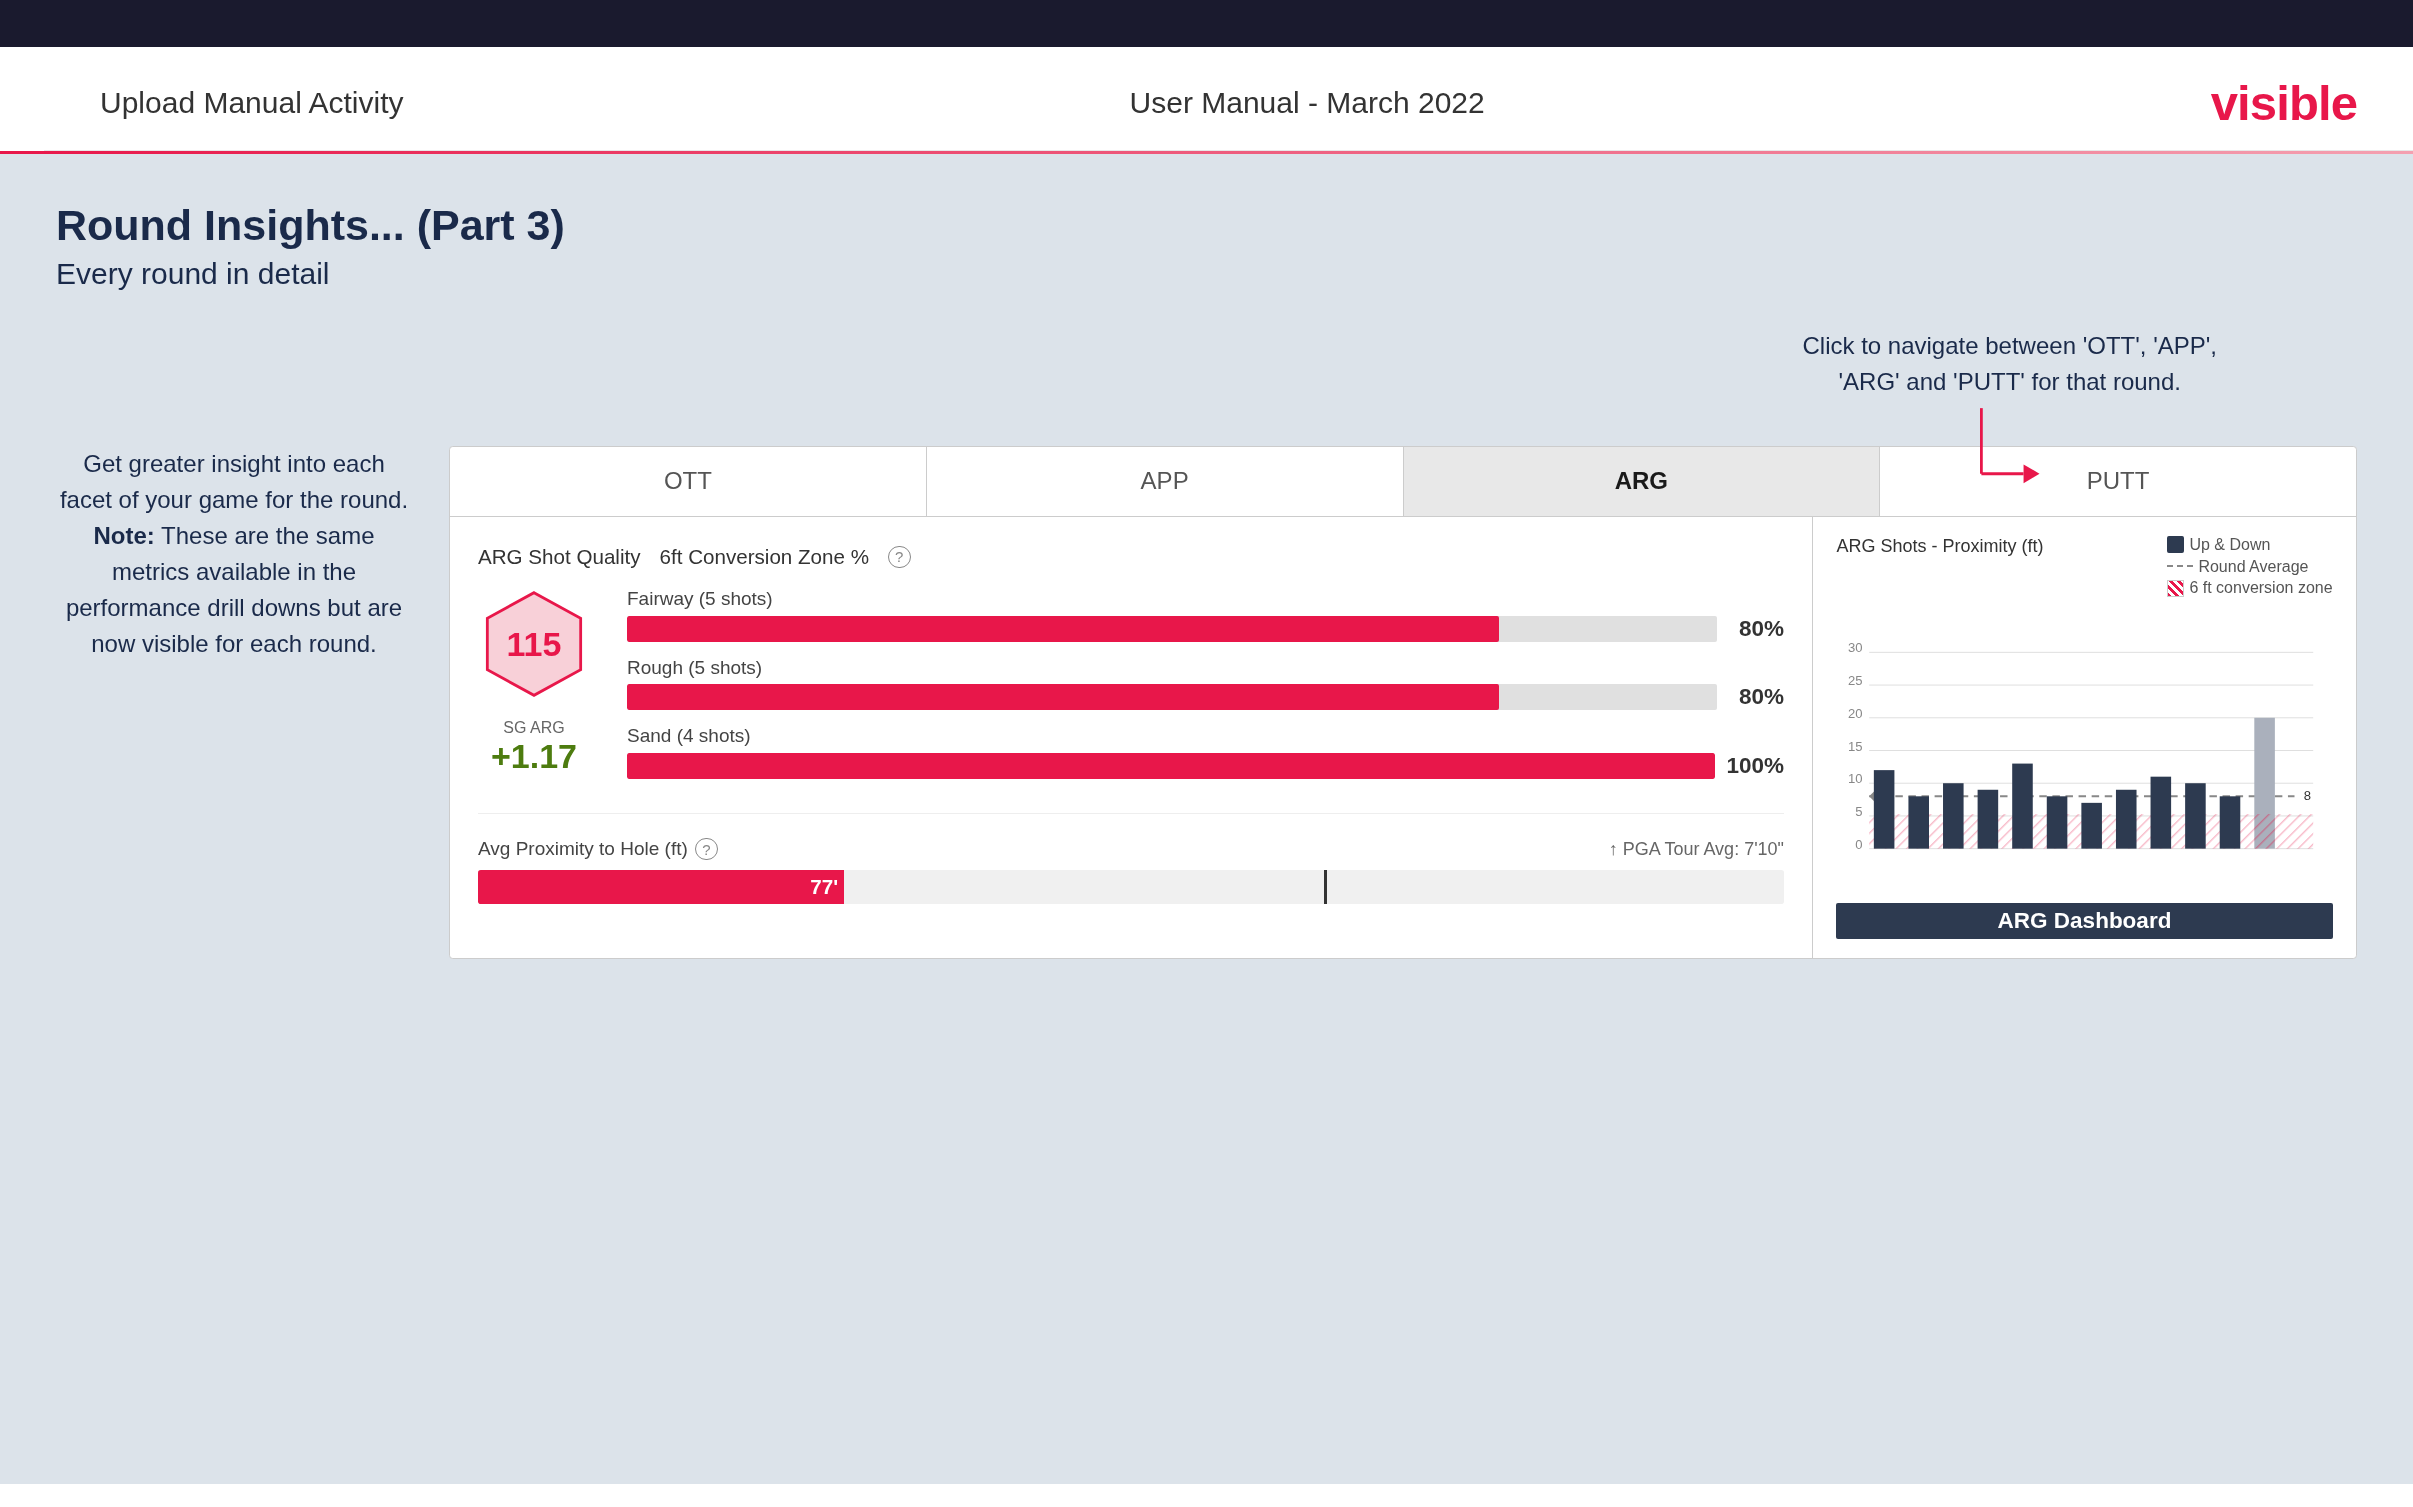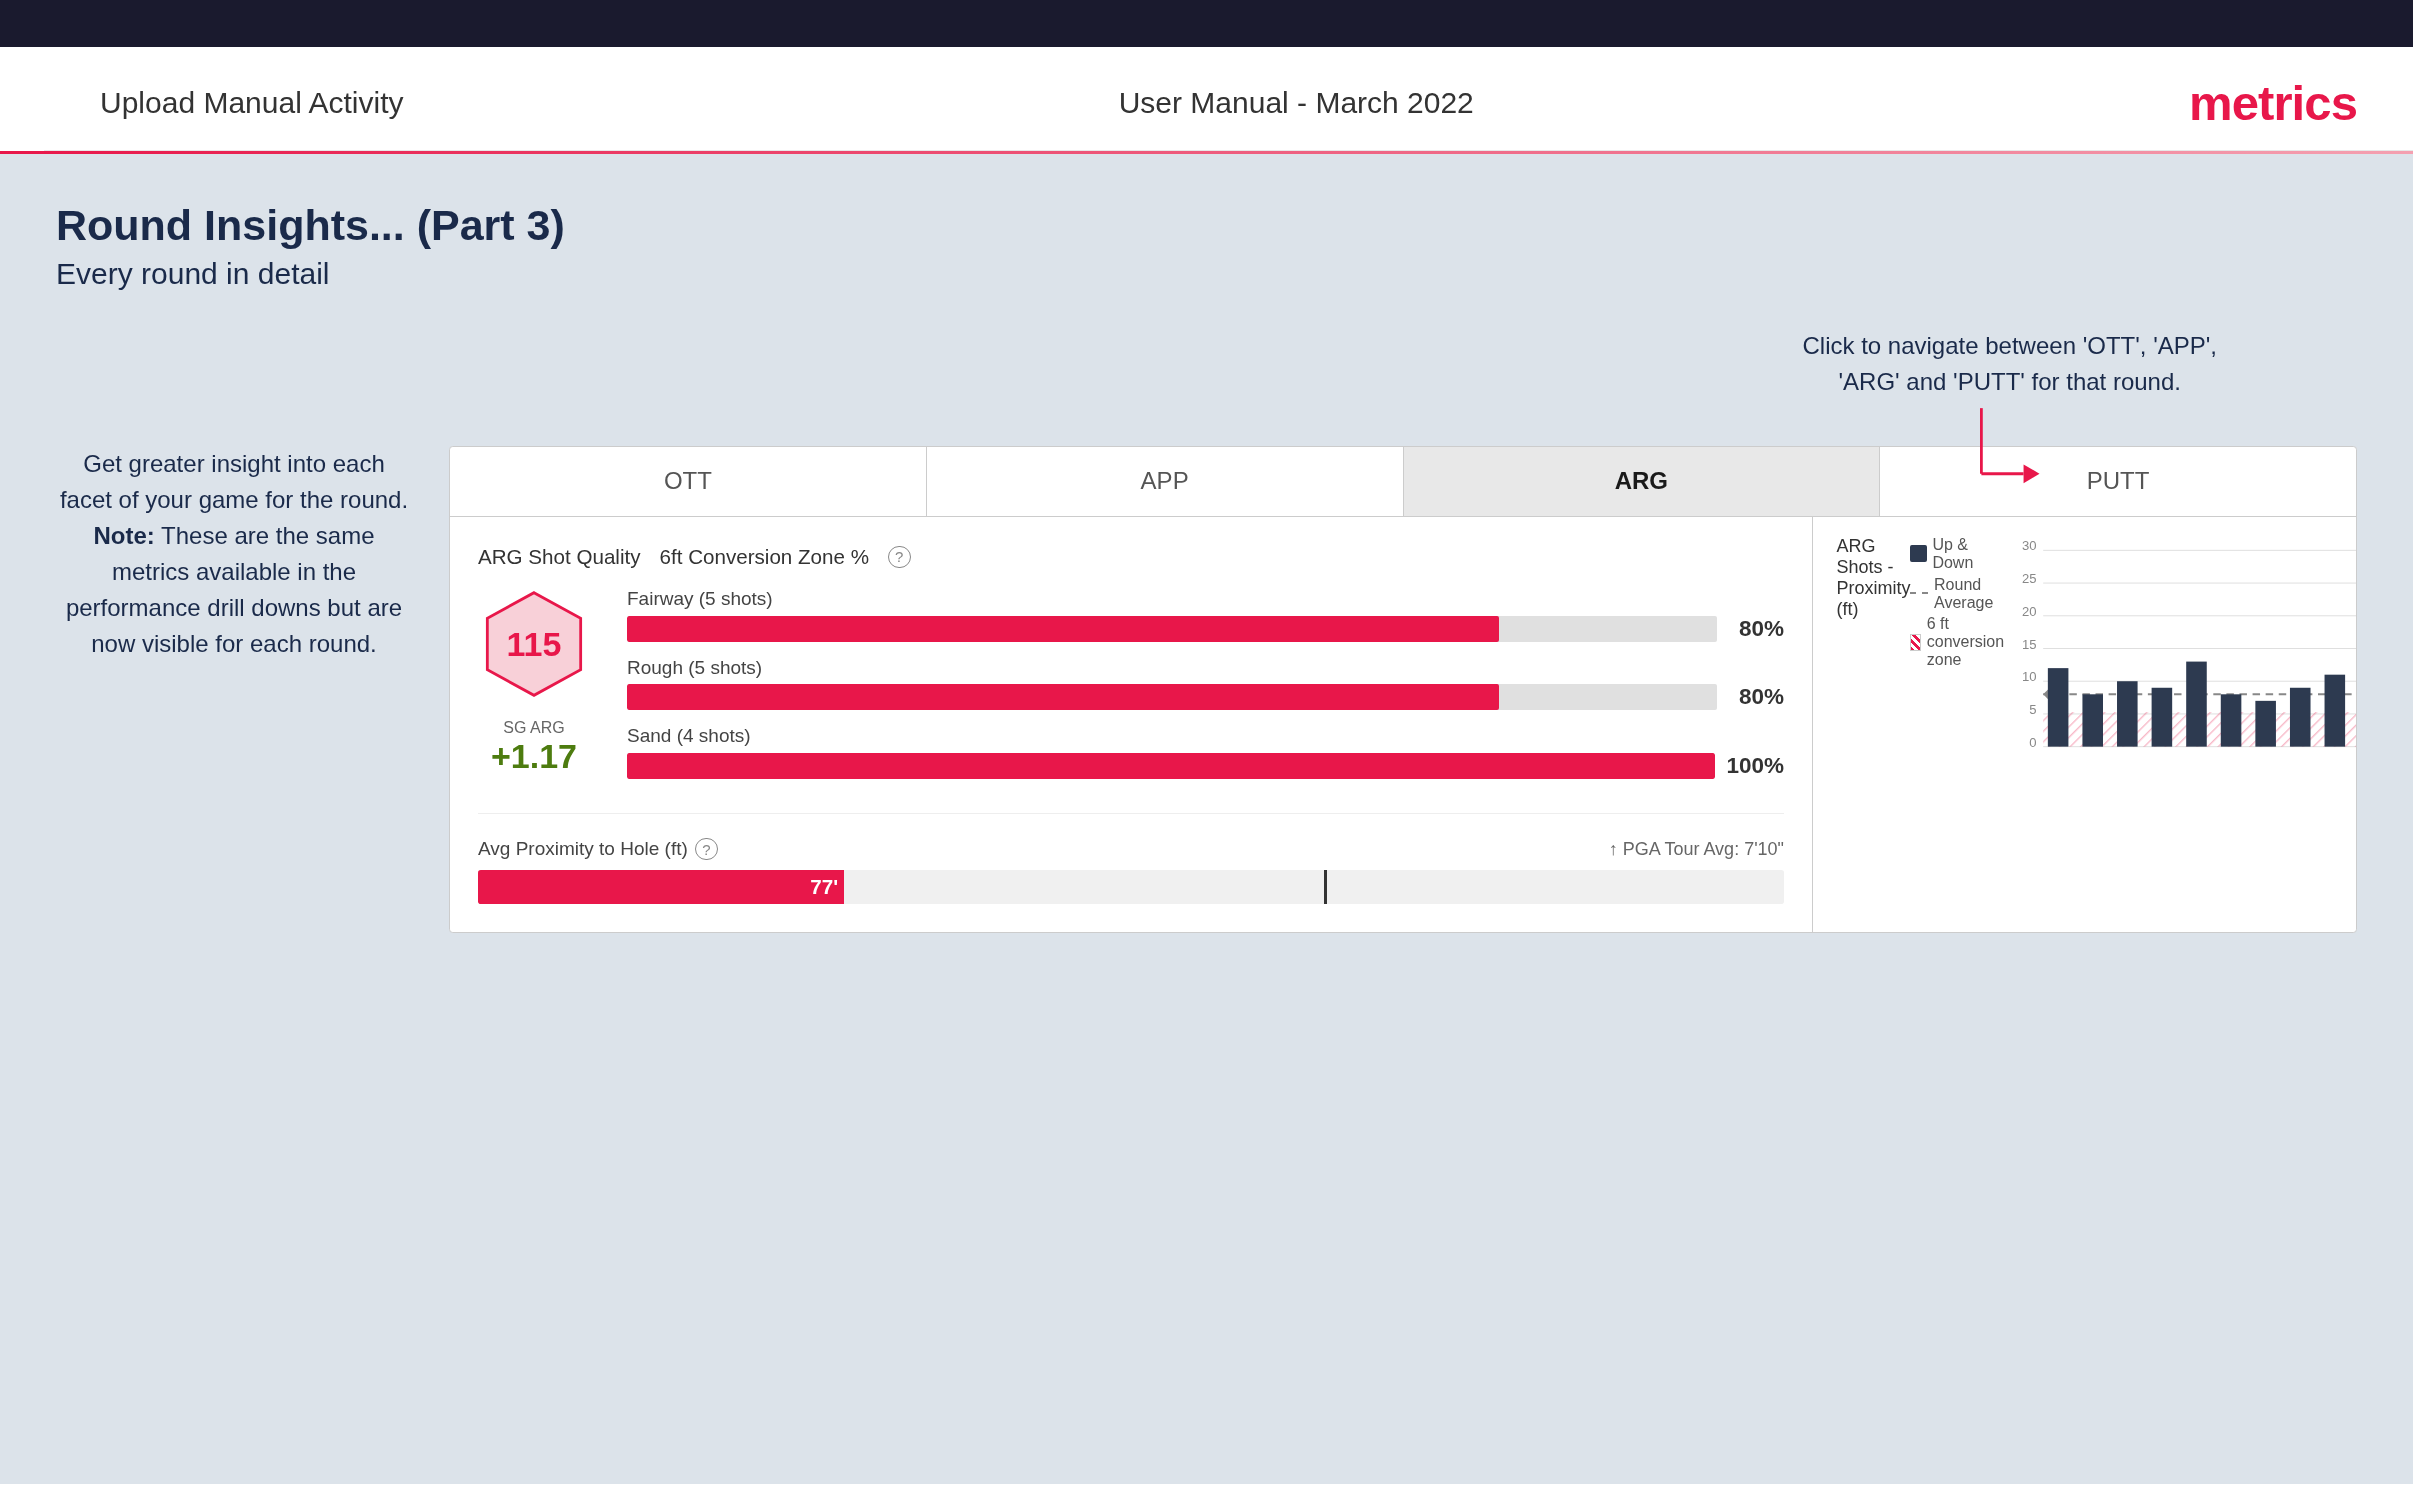--- a/index.html
+++ b/index.html
@@ -150,21 +150,22 @@
       flex: 1;
       padding: 28px;
       border-right: 0.9px solid #ccc;
     }
 
     
     .card-right {
       width: 543px;
       padding: 19px 23.4px;
       display: flex;
-      flex-direction: row;
+      flex-direction: column;
+      gap: 32px;
     }
 
     
     .quality-header {
       display: flex;
       align-items: center;
       gap: 19px;
       margin-bottom: 19px;
     }
     .quality-label {
@@ -403,21 +404,21 @@
 <div class="top-bar"></div>
 
 <div class="header">
   <div class="header-left">
     <span class="upload-title">Upload Manual Activity</span>
   </div>
   <div class="header-center">
     <span class="user-manual-title">User Manual - March 2022</span>
   </div>
   <div class="header-right">
-    <span class="clippd-logo">metrics</span>
+    <span class="clippd-logo">visible</span>
   </div>
 </div>
 
 <div class="header-divider"></div>
 
 <div class="main-content">
 
   <div class="page-title">Round Insights... (Part 3)</div>
   <div class="page-subtitle">Every round in detail</div>
 

